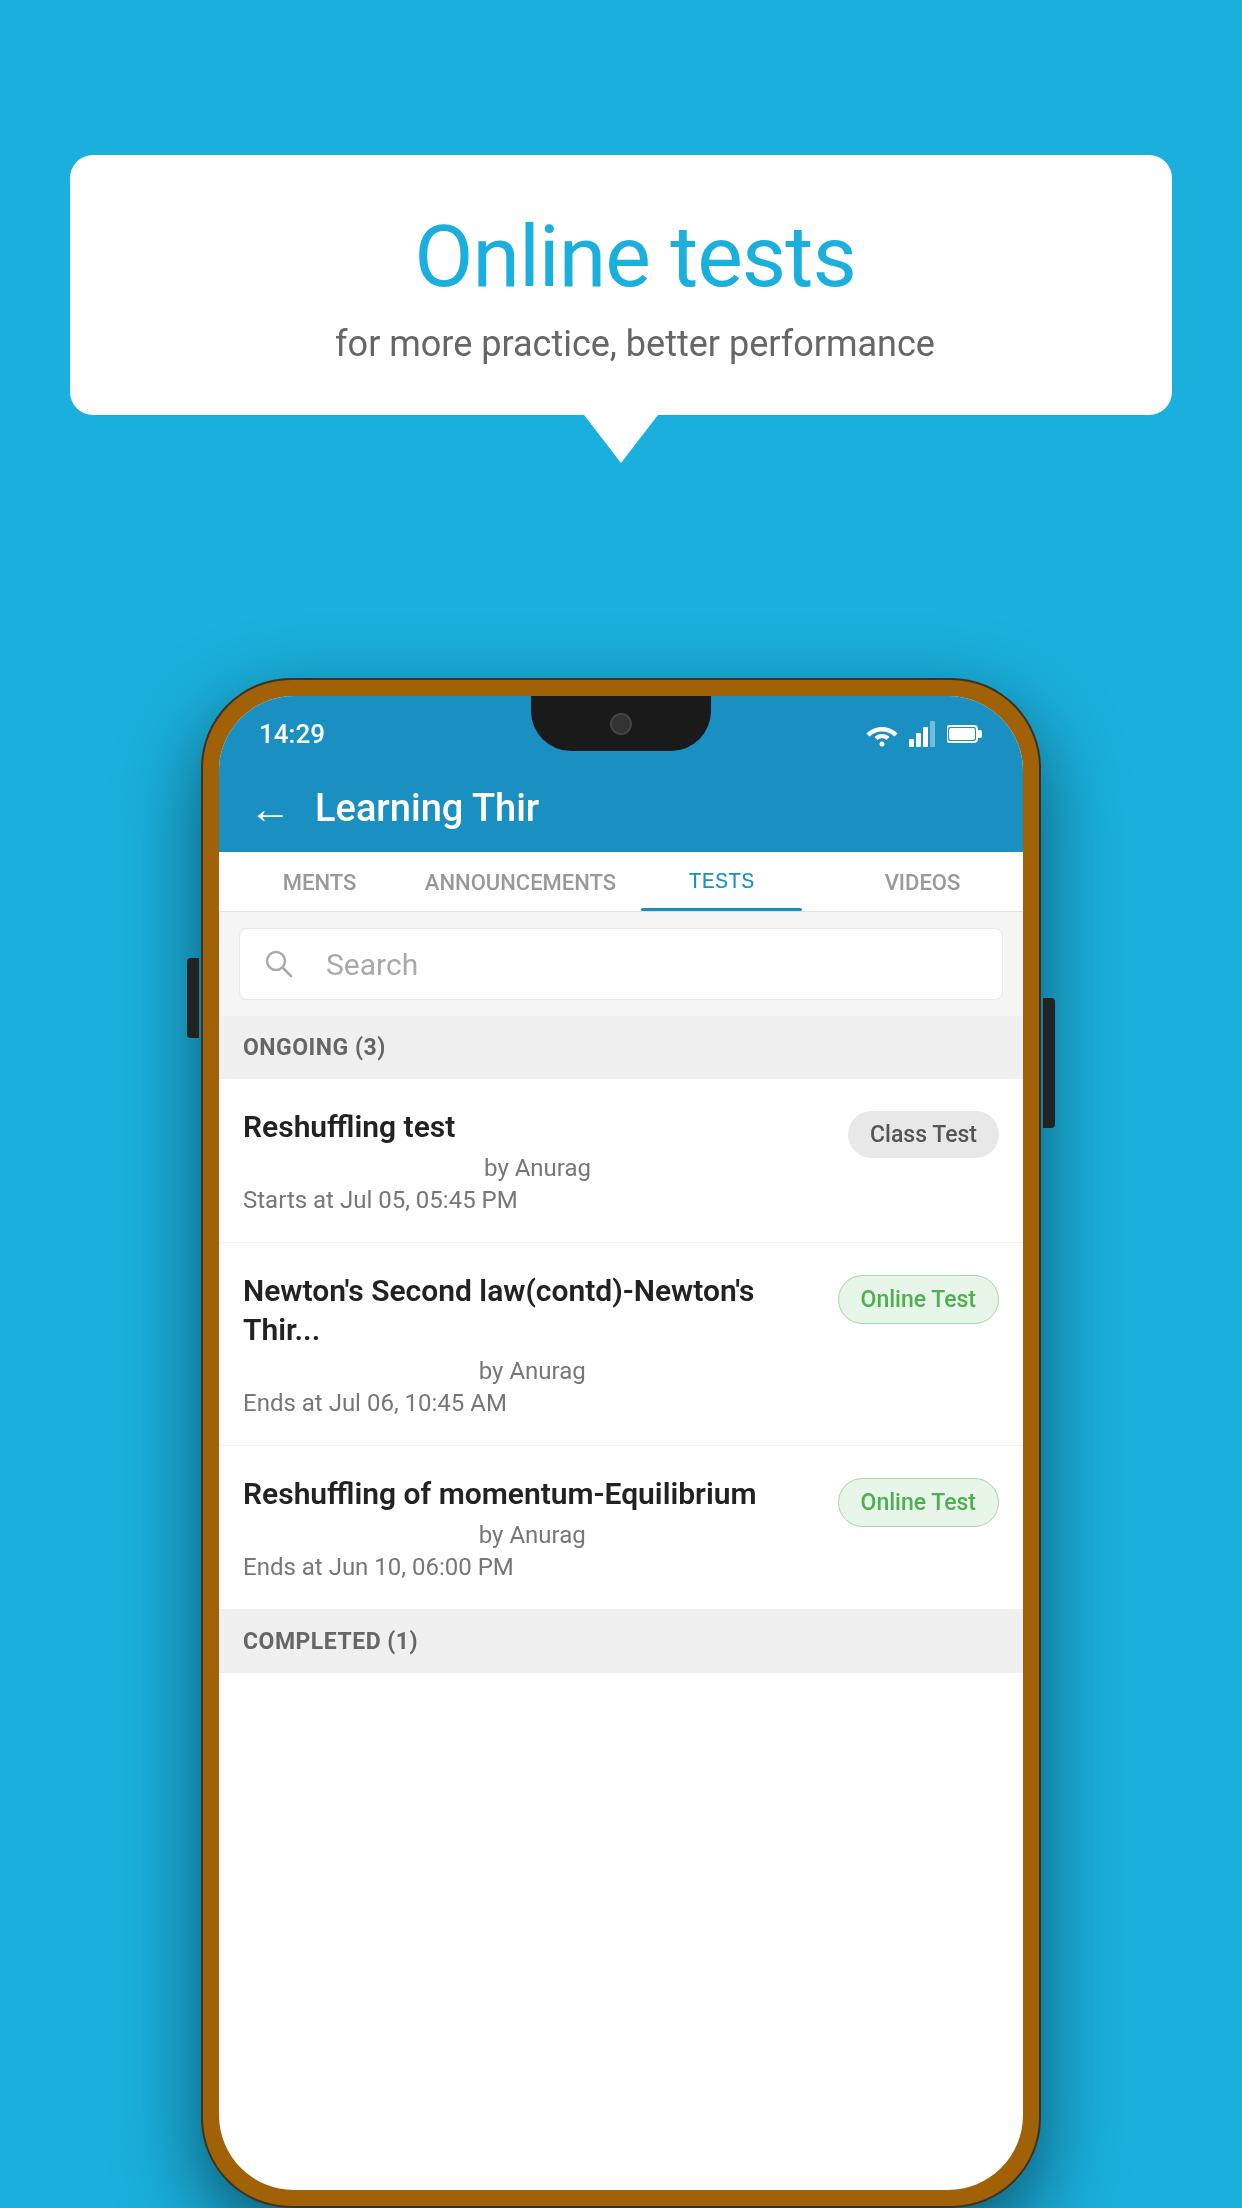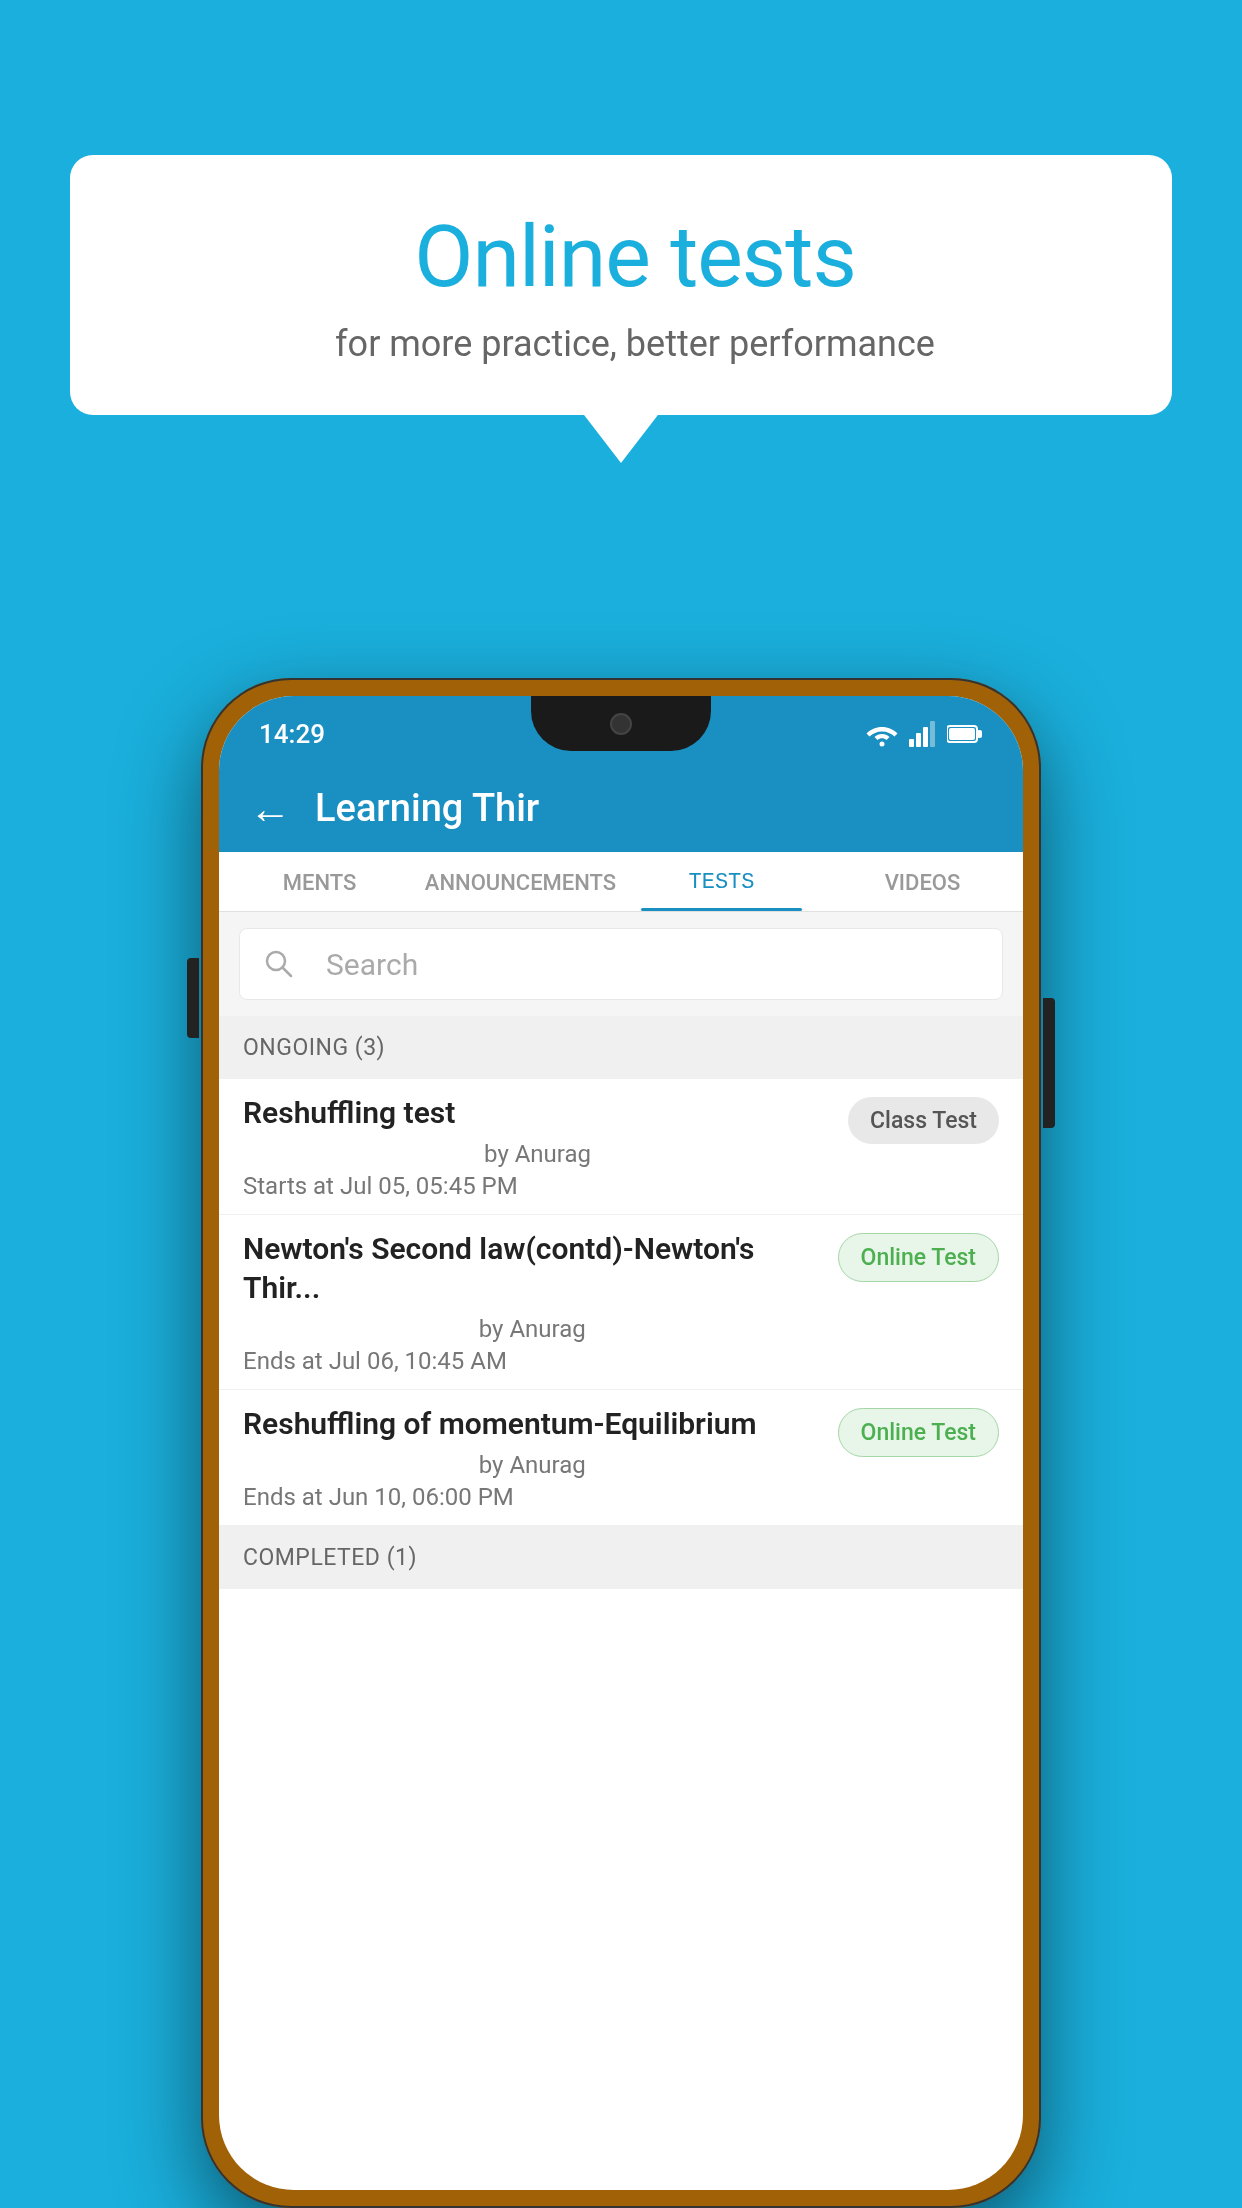--- a/index.html
+++ b/index.html
@@ -230,29 +230,29 @@
     .search-placeholder {
       font-size: 30px;
       color: #aaa;
     }
 
     
     .section-header {
       background: #f0f0f0;
       padding: 18px 24px;
       font-size: 23px;
-      font-weight: 400;
+      font-weight: 700;
       color: #666;
       letter-spacing: 0.5px;
     }
 
     
     .test-item {
       background: white;
-      padding: 14px 24px;
+      padding: 28px 24px;
       border-bottom: 1px solid #f0f0f0;
       display: flex;
       align-items: flex-start;
       justify-content: space-between;
       gap: 16px;
     }
 
     .test-info {
       flex: 1;
     }

